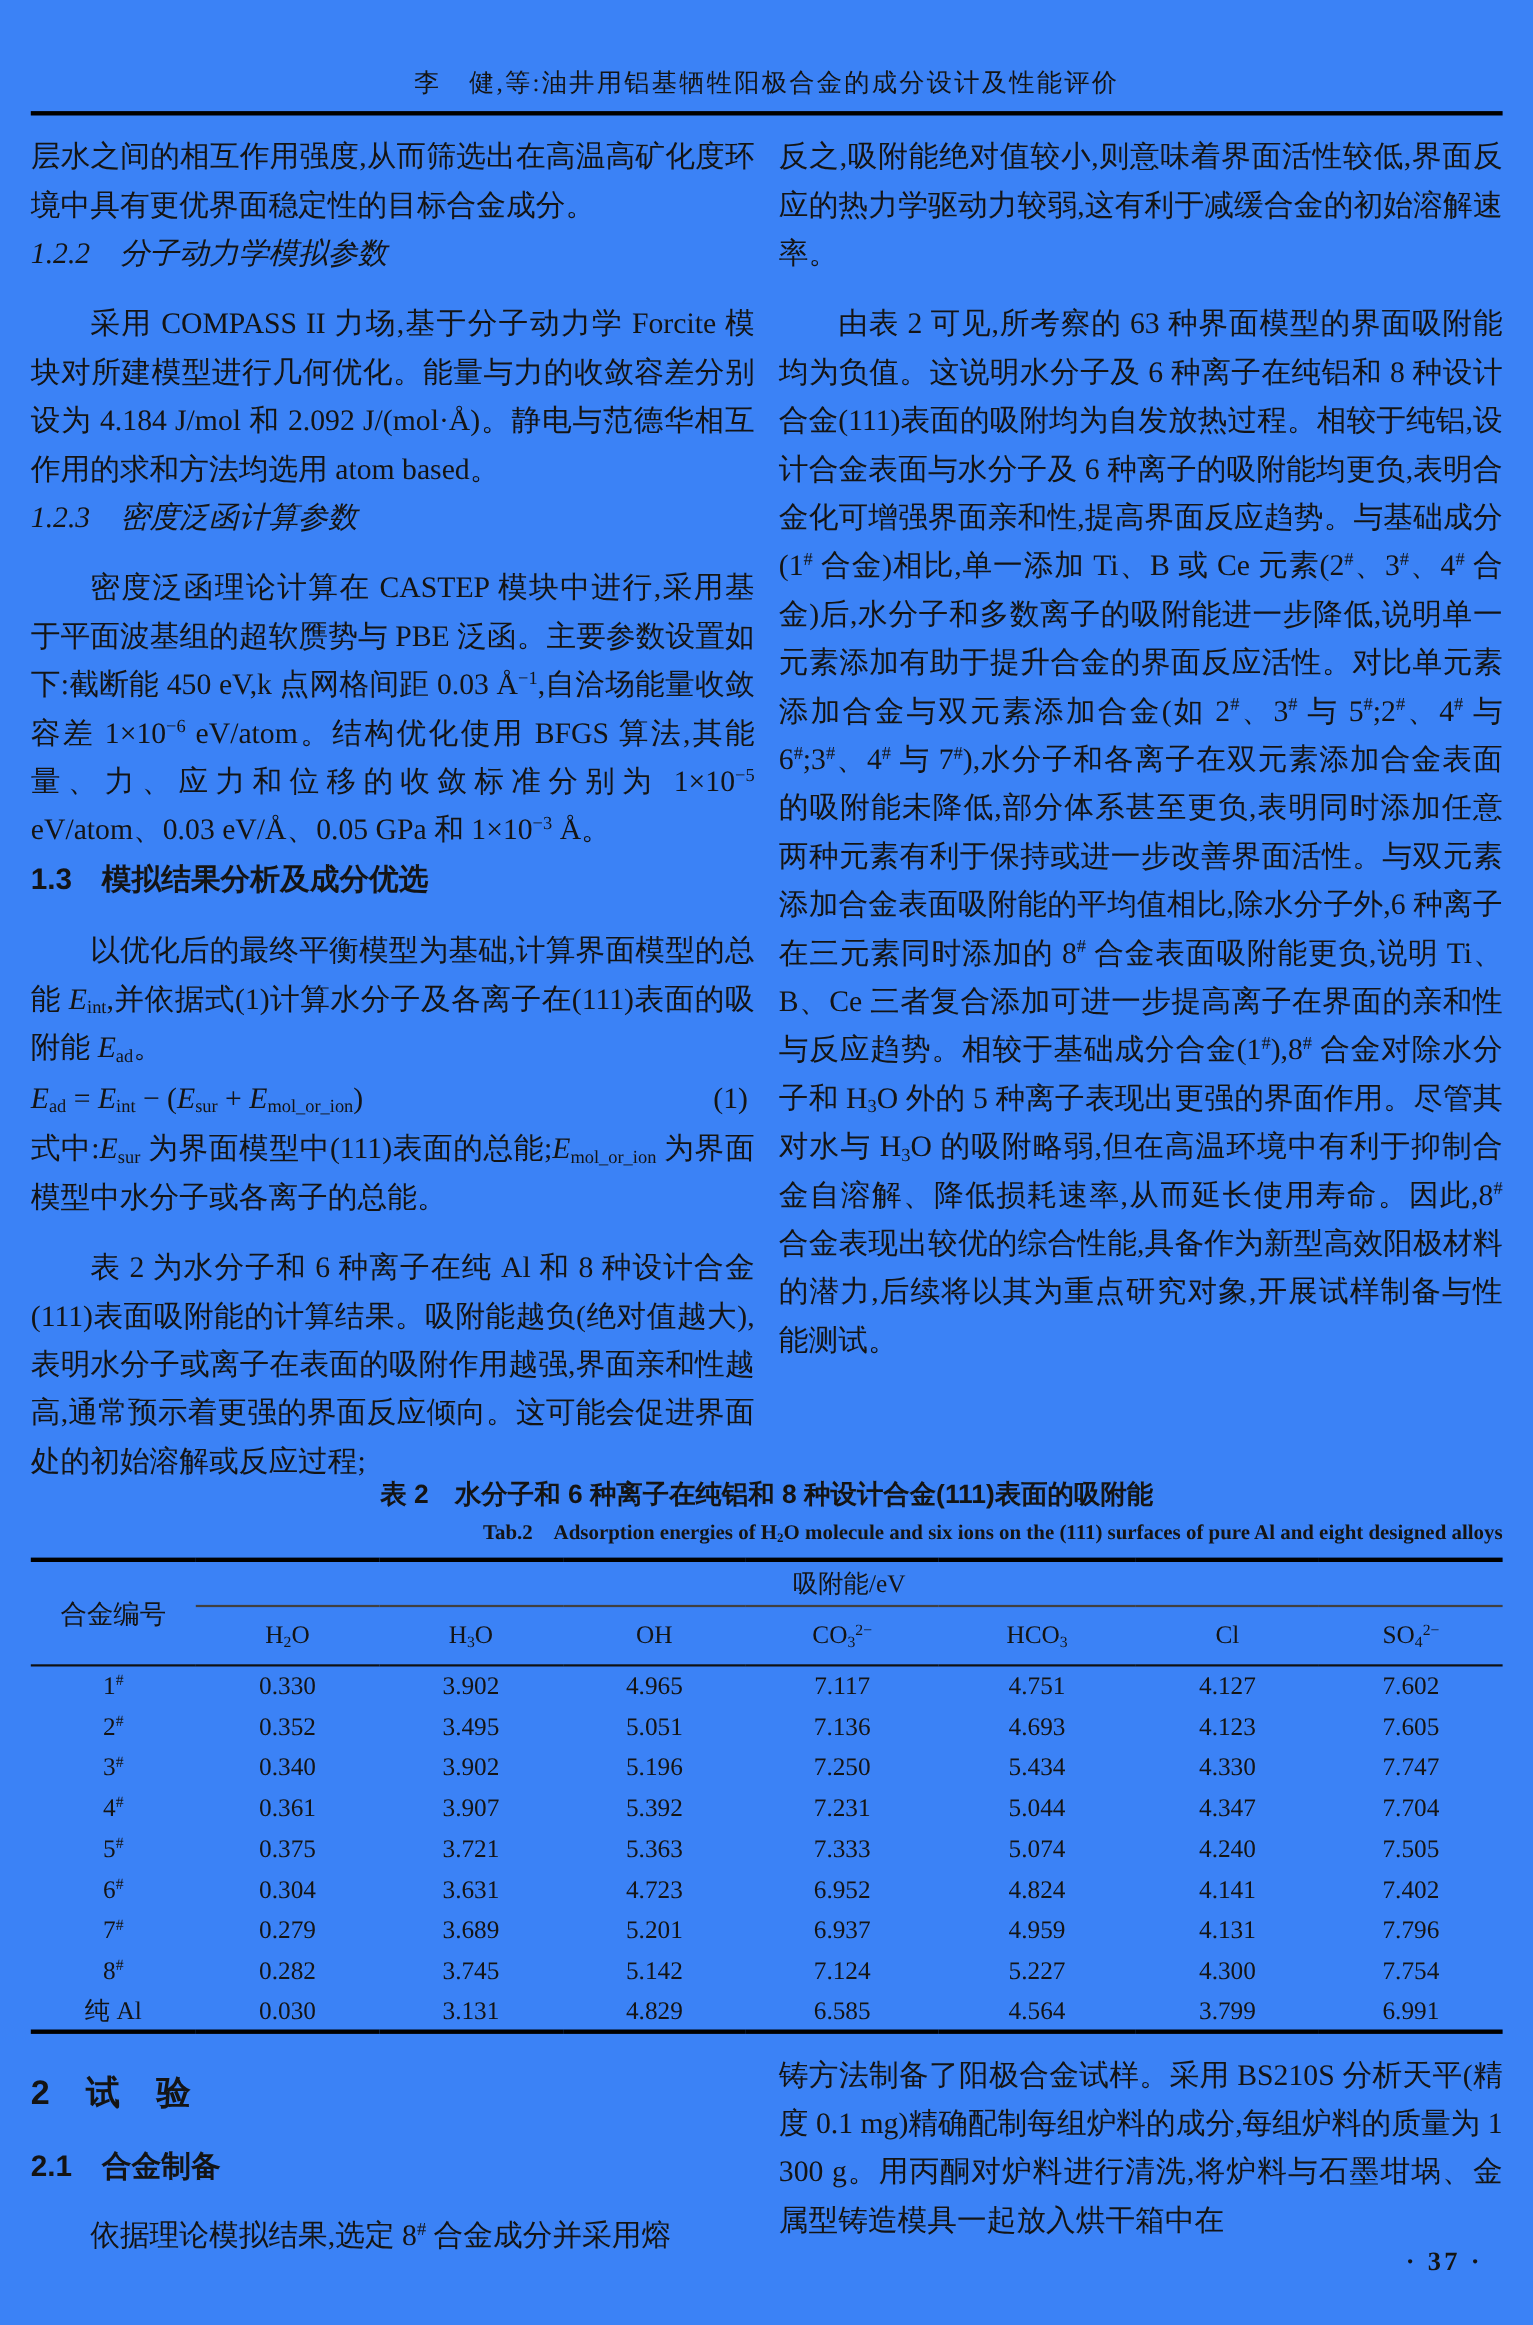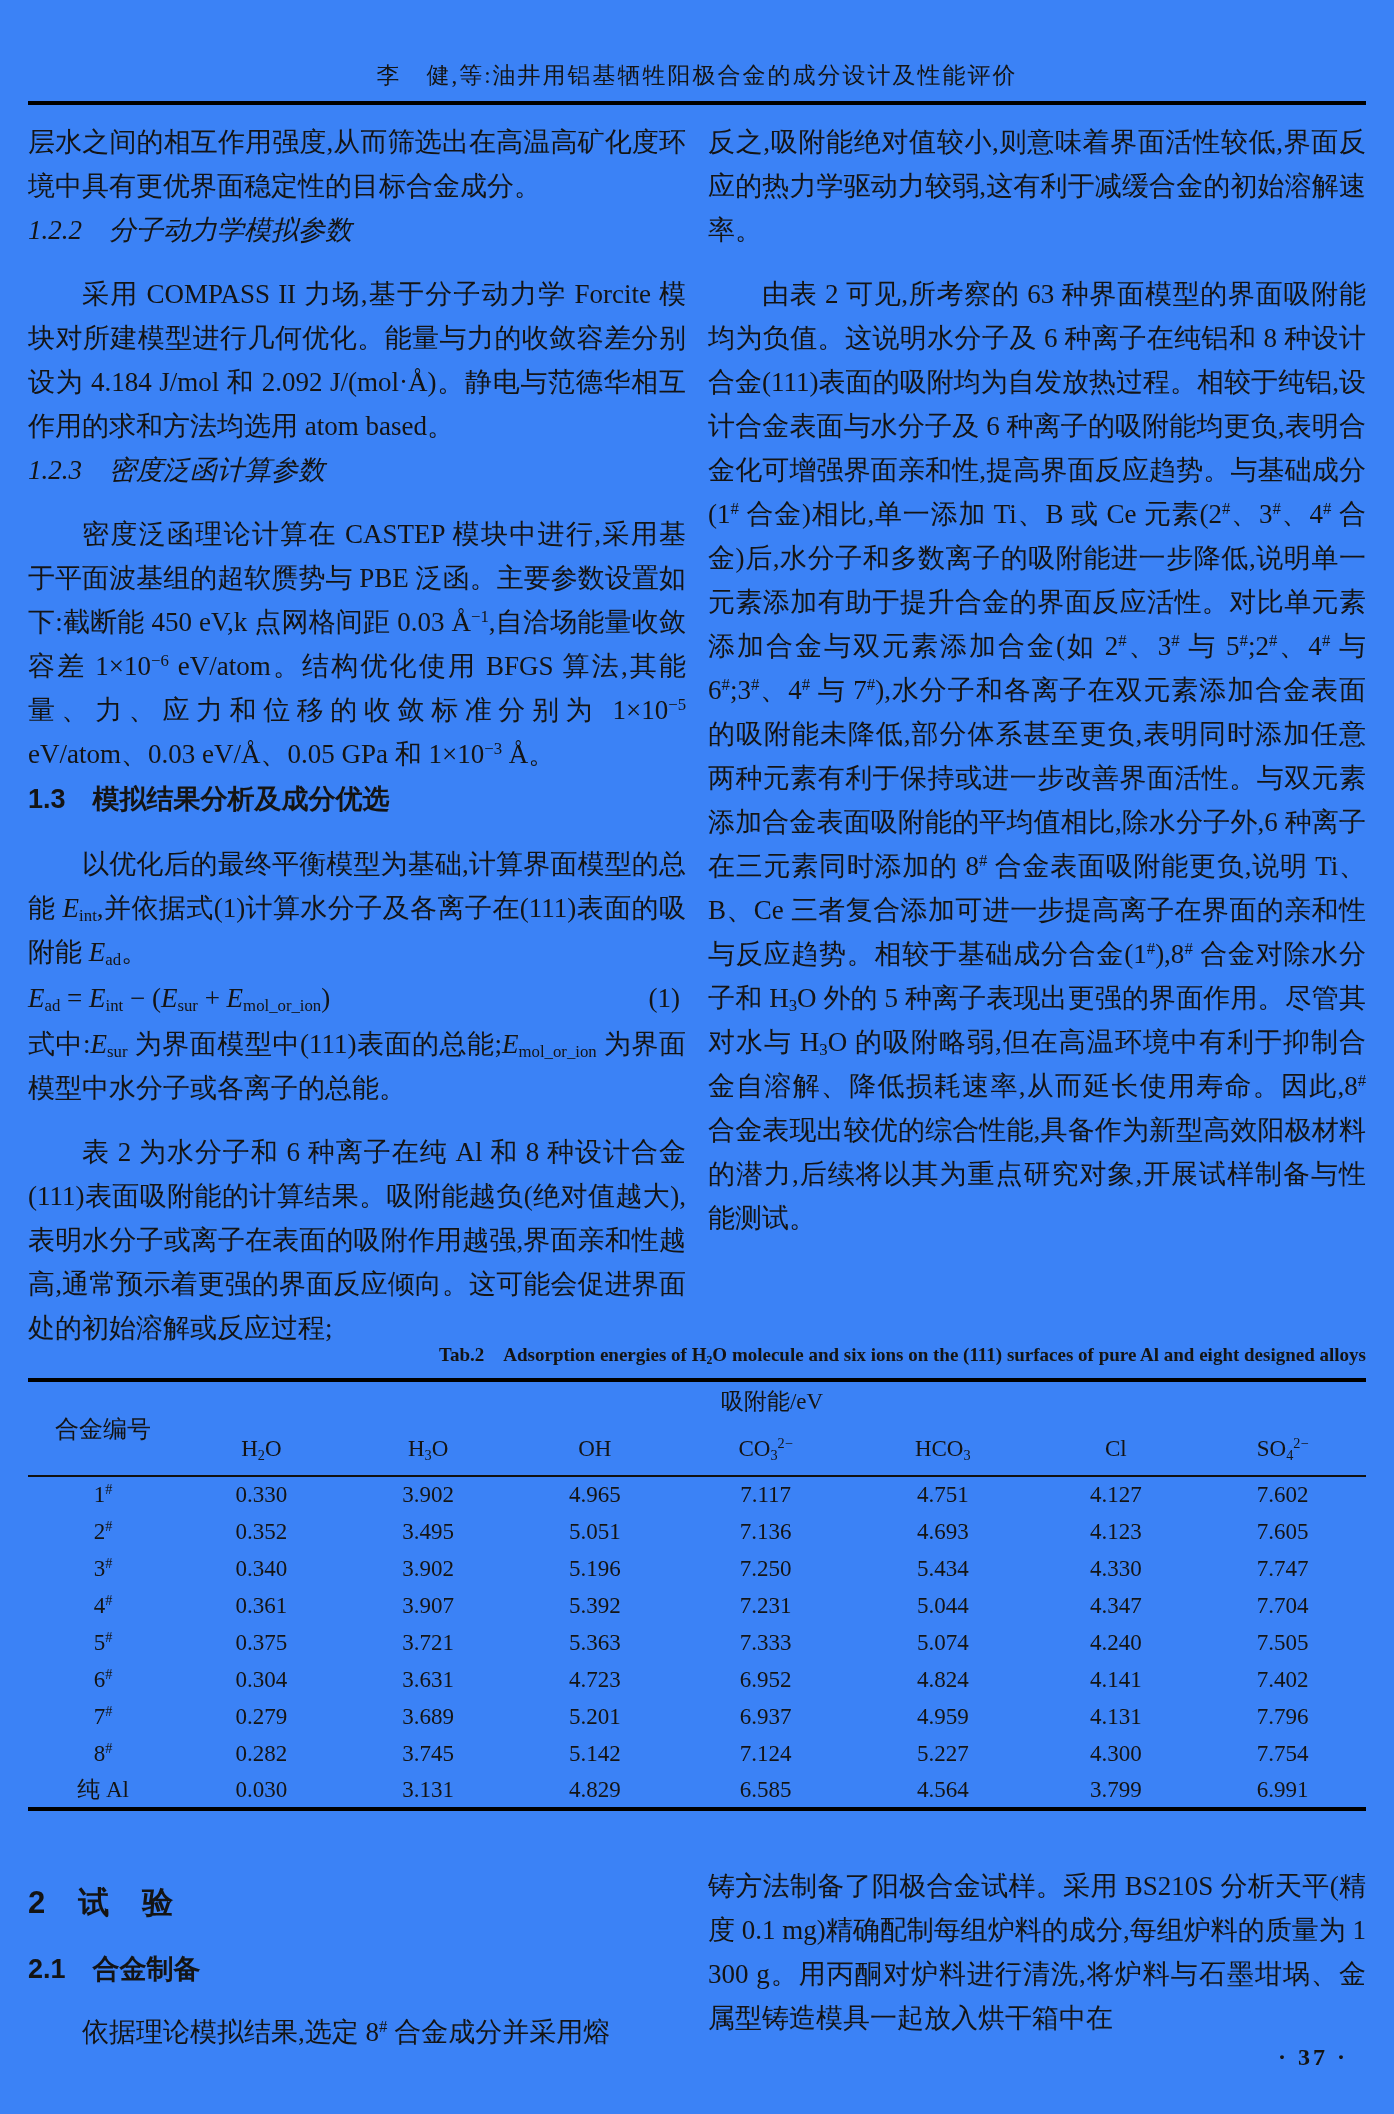--- a/index.html
+++ b/index.html
@@ -44,21 +44,21 @@
   table.adsorption {
     width:100%; border-collapse:collapse;
     border-top:4px solid #000; border-bottom:4px solid #000;
     font-size:23px;
   }
   table.adsorption th, table.adsorption td {
     font-weight:normal; text-align:center; padding:0;
   }
   col.c-label { width:150px; }
   .th-rowhead { border-bottom:2px solid #111; font-size:24px; }
-  .th-group   { border-bottom:2px solid #3b82f6; height:42px; }
+  .th-group   { border-bottom:2px solid #404040; height:42px; }
   .th-col     { border-bottom:2px solid #111; height:54px; }
   table.adsorption tbody td { height:37px; }
   .bottom-left  { position:absolute; left:28px;  top:1886px; width:658px;
                   font-size:27px; line-height:44px; text-align:justify; }
   .bottom-right { position:absolute; left:708px; top:1864px; width:658px;
                   font-size:27px; line-height:44px; text-align:justify; }
   .sec-h    { font-size:31px; line-height:34px; margin-bottom:34px; letter-spacing:1px; }
   .subsec-h { font-size:27px; line-height:30px; margin-bottom:26px; }
   .bottom-left p.indent { text-indent:2em; }
   .page-no {
@@ -89,20 +89,21 @@
     <p>式中:<i>E</i><sub>sur</sub> 为界面模型中(111)表面的总能;<i>E</i><sub>mol_or_ion</sub> 为界面模型中水分子或各离子的总能。</p>
     <p class="indent">表 2 为水分子和 6 种离子在纯 Al 和 8 种设计合金(111)表面吸附能的计算结果。吸附能越负(绝对值越大),表明水分子或离子在表面的吸附作用越强,界面亲和性越高,通常预示着更强的界面反应倾向。这可能会促进界面处的初始溶解或反应过程;</p>
   </div>
 
   <div class="col col-right">
     <p>反之,吸附能绝对值较小,则意味着界面活性较低,界面反应的热力学驱动力较弱,这有利于减缓合金的初始溶解速率。</p>
     <p class="indent">由表 2 可见,所考察的 63 种界面模型的界面吸附能均为负值。这说明水分子及 6 种离子在纯铝和 8 种设计合金(111)表面的吸附均为自发放热过程。相较于纯铝,设计合金表面与水分子及 6 种离子的吸附能均更负,表明合金化可增强界面亲和性,提高界面反应趋势。与基础成分(1<sup>#</sup> 合金)相比,单一添加 Ti、B 或 Ce 元素(2<sup>#</sup>、3<sup>#</sup>、4<sup>#</sup> 合金)后,水分子和多数离子的吸附能进一步降低,说明单一元素添加有助于提升合金的界面反应活性。对比单元素添加合金与双元素添加合金(如 2<sup>#</sup>、3<sup>#</sup> 与 5<sup>#</sup>;2<sup>#</sup>、4<sup>#</sup> 与 6<sup>#</sup>;3<sup>#</sup>、4<sup>#</sup> 与 7<sup>#</sup>),水分子和各离子在双元素添加合金表面的吸附能未降低,部分体系甚至更负,表明同时添加任意两种元素有利于保持或进一步改善界面活性。与双元素添加合金表面吸附能的平均值相比,除水分子外,6 种离子在三元素同时添加的 8<sup>#</sup> 合金表面吸附能更负,说明 Ti、B、Ce 三者复合添加可进一步提高离子在界面的亲和性与反应趋势。相较于基础成分合金(1<sup>#</sup>),8<sup>#</sup> 合金对除水分子和 H<sub>3</sub>O 外的 5 种离子表现出更强的界面作用。尽管其对水与 H<sub>3</sub>O 的吸附略弱,但在高温环境中有利于抑制合金自溶解、降低损耗速率,从而延长使用寿命。因此,8<sup>#</sup> 合金表现出较优的综合性能,具备作为新型高效阳极材料的潜力,后续将以其为重点研究对象,开展试样制备与性能测试。</p>
   </div>
 
   <div class="table-block">
+    <div class="cap-zh hei">表 2　水分子和 6 种离子在纯铝和 8 种设计合金(111)表面的吸附能</div>
     <div class="cap-en">Tab.2　Adsorption energies of H<sub>2</sub>O molecule and six ions on the (111) surfaces of pure Al and eight designed alloys</div>
     <table class="adsorption">
       <colgroup>
         <col class="c-label">
           <col>
           <col>
           <col>
           <col>
           <col>
           <col>

